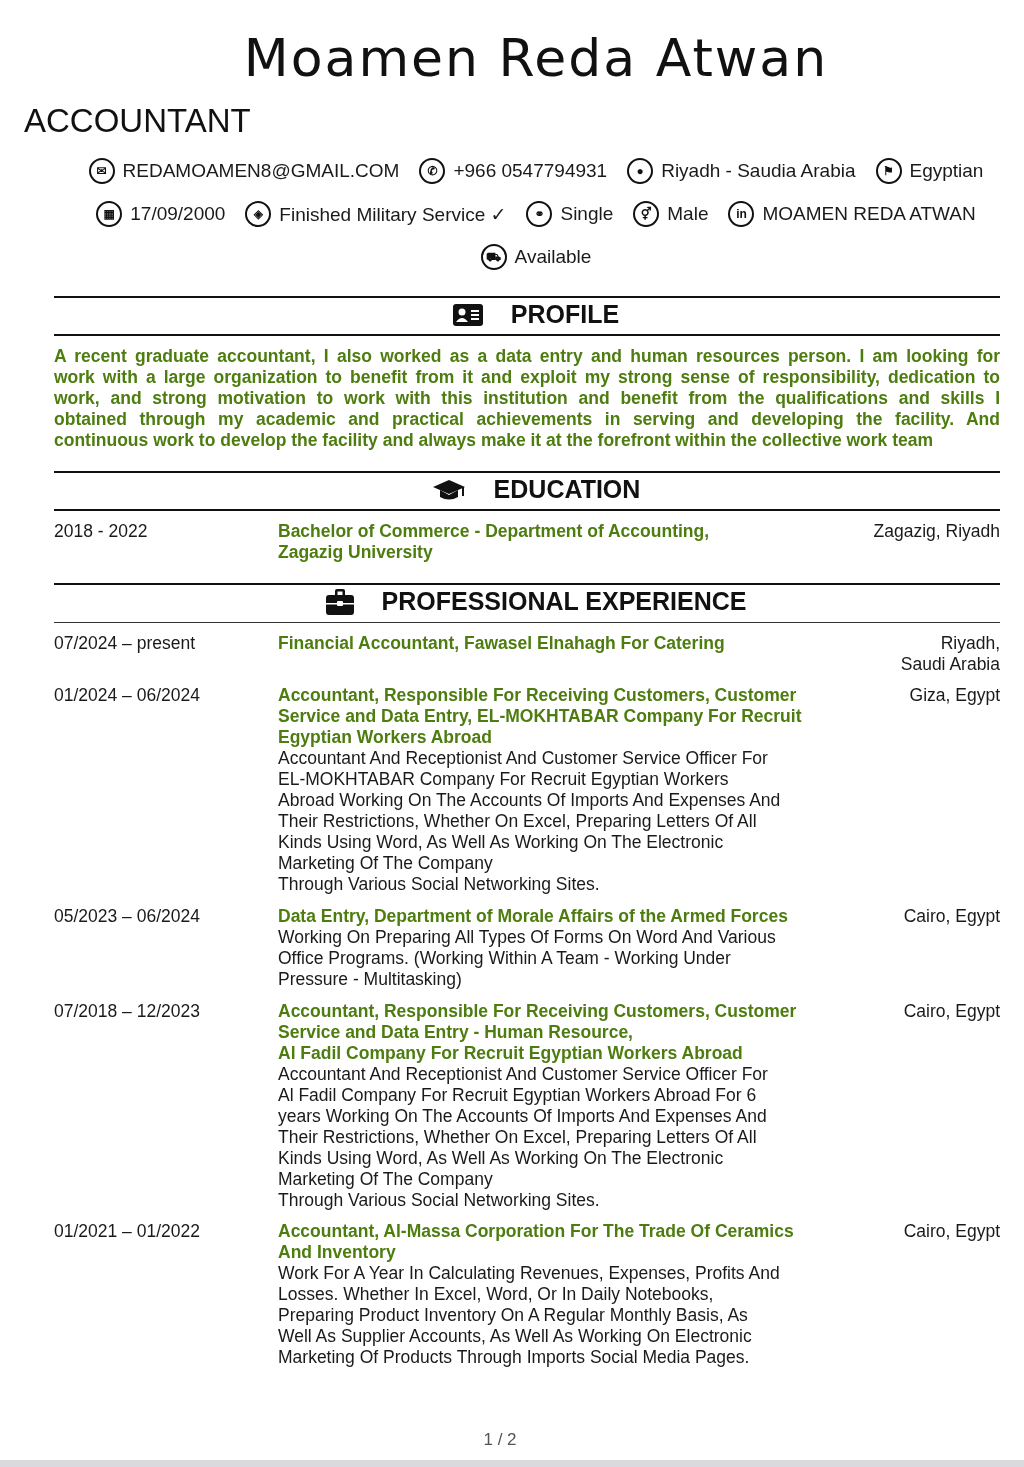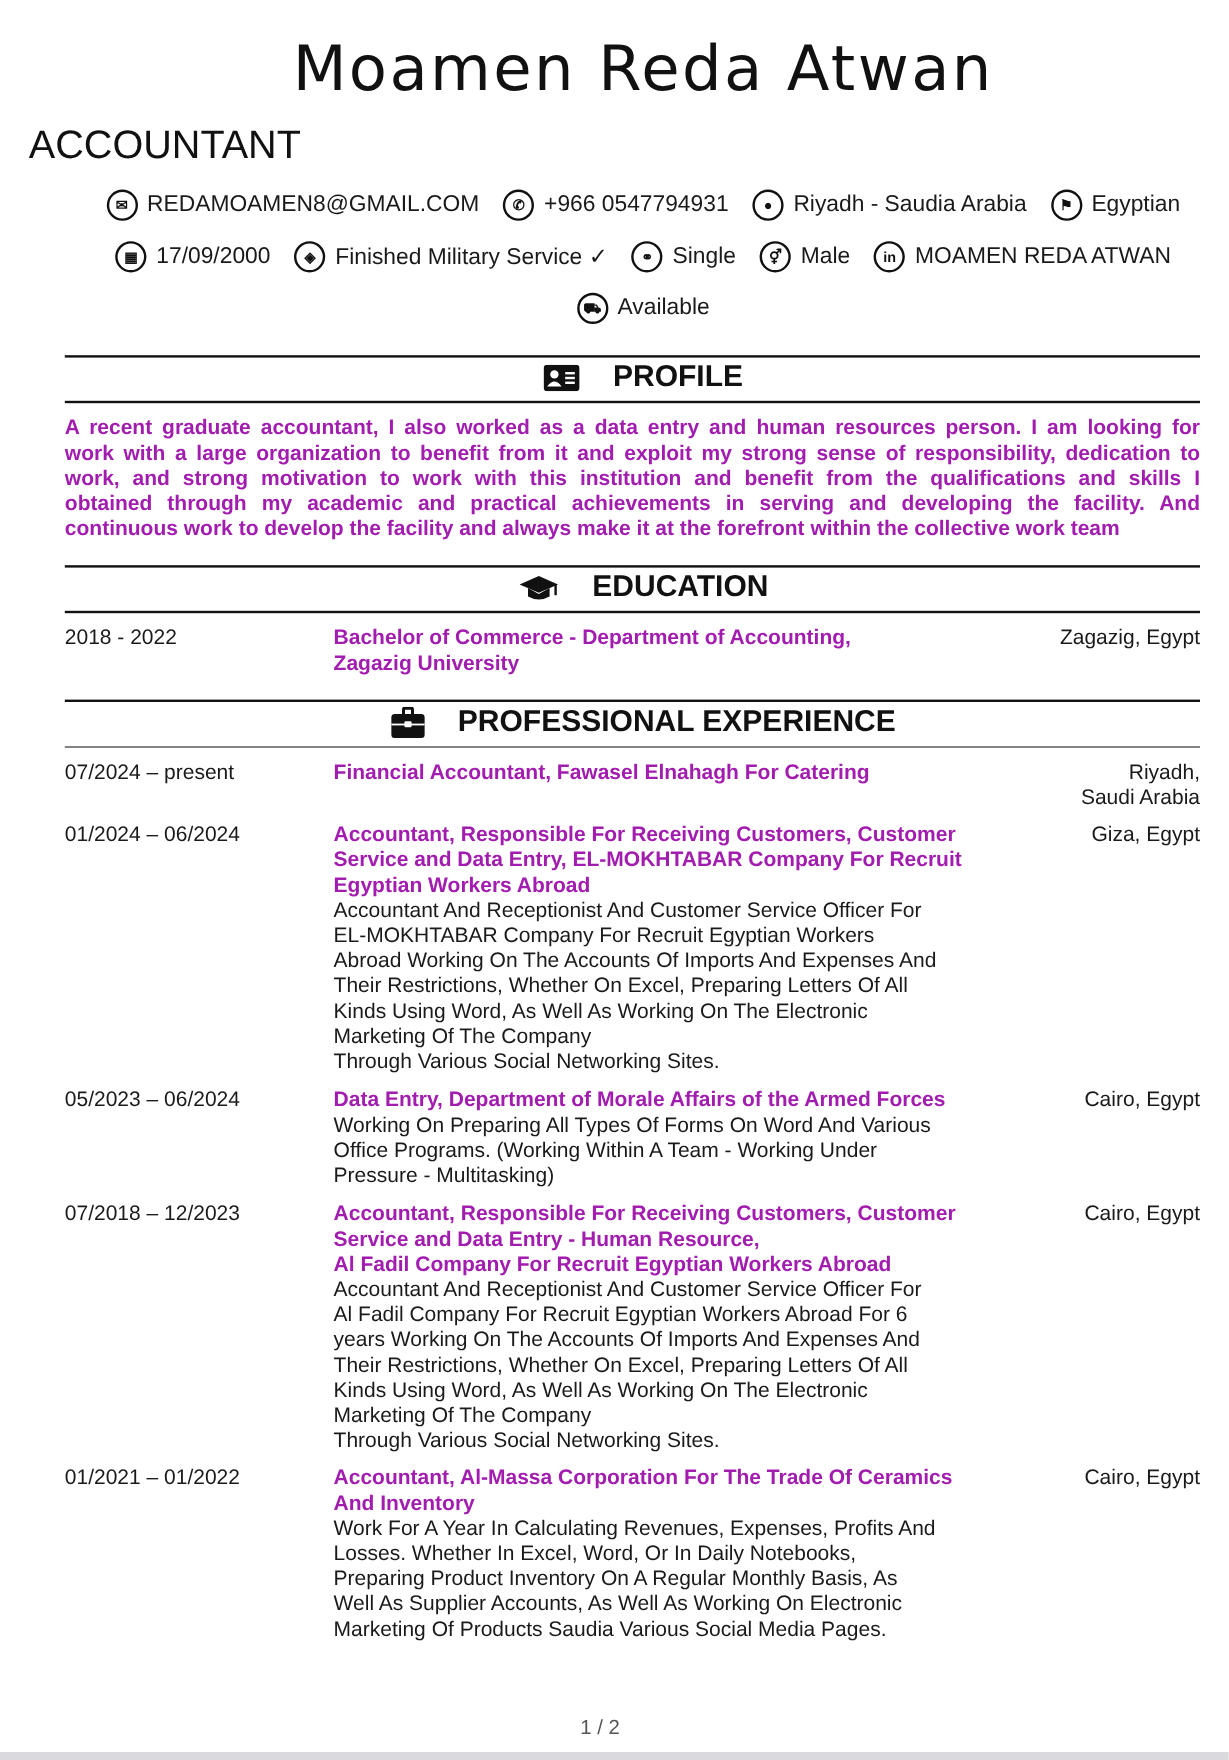--- a/index.html
+++ b/index.html
@@ -11,27 +11,27 @@
   .title { position:absolute; left:0; width:1024px; top:102px; text-align:left; font-family:"Liberation Sans", sans-serif; font-size:33px; color:#111; }
 
   .contact-row { position:absolute; left:0; width:1024px; display:flex; justify-content:center; align-items:center; gap:20px; font-size:19px; color:#1a1a1a; }
   .contact-item { display:flex; align-items:center; gap:8px; white-space:nowrap; }
   .cicon { width:26px; height:26px; border:2px solid #111; border-radius:50%; box-sizing:border-box; display:inline-flex; align-items:center; justify-content:center; font-size:12px; font-weight:bold; line-height:1; color:#111; }
 
   .rule { position:absolute; left:30px; width:946px; height:0; border-top:2px solid #111; }
   .rule.thin { border-top:1.5px solid #333; }
   .sec-head { position:absolute; left:0; width:1024px; text-align:center; font-size:25px; font-weight:bold; display:flex; justify-content:center; align-items:center; gap:28px; color:#111; }
 
-  .profile-text { position:absolute; left:30px; width:946px; top:346px; font-size:17.5px; line-height:21px; font-weight:bold; text-align:justify; color:#a21caf; }
+  .profile-text { position:absolute; left:30px; width:946px; top:346px; font-size:17.5px; line-height:21px; font-weight:bold; text-align:justify; color:#4d7c0f; }
 
   .row { position:absolute; left:30px; width:946px; font-size:17.5px; line-height:21px; }
   .row .date { position:absolute; left:0; top:0; width:220px; color:#1a1a1a; }
   .row .body { position:absolute; left:224px; top:0; width:560px; }
   .row .loc { position:absolute; right:0; top:0; width:150px; text-align:right; color:#1a1a1a; }
-  .row .role { font-weight:bold; color:#a21caf; }
+  .row .role { font-weight:bold; color:#4d7c0f; }
   .row .desc { color:#1a1a1a; }
 
   .pager { position:absolute; left:0; width:952px; top:1430px; text-align:center; font-size:17px; color:#555; }
 </style>
 </head>
 <body>
 
 <div class="page">
 
   <div class="name">Moamen Reda Atwan</div>
@@ -116,21 +116,21 @@
     <span>EDUCATION</span>
   </div>
   <div class="rule" style="top:509px;"></div>
 
   <div class="row" style="top:521px;">
     <div class="date">2018 - 2022</div>
     <div class="body">
       <div class="role">Bachelor of Commerce -  Department of Accounting,</div>
       <div class="role">Zagazig University</div>
     </div>
-    <div class="loc">Zagazig, Egypt</div>
+    <div class="loc">Zagazig, Riyadh</div>
   </div>
 
   <div class="rule" style="top:583px;"></div>
   <div class="sec-head" style="top:587px;">
     <svg width="28" height="26" viewBox="0 0 28 26">
       <path d="M9 6 L9 2 Q9 0 11 0 L17 0 Q19 0 19 2 L19 6 L16.5 6 L16.5 2.5 L11.5 2.5 L11.5 6 Z" fill="#111"></path>
       <rect x="0" y="6" width="28" height="20" rx="3" fill="#111"></rect>
       <rect x="0" y="14" width="28" height="1.5" fill="#fff"></rect>
       <rect x="11" y="12" width="6" height="5" rx="1" fill="#fff"></rect>
     </svg>
@@ -199,21 +199,21 @@
       </div>
       <div class="row" style="top: 1221px;">
         <div class="date">01/2021 – 01/2022</div>
         <div class="body">
           <div class="role">Accountant, Al-Massa Corporation For The Trade Of Ceramics</div>
           <div class="role">And Inventory</div>
           <div class="desc">Work For A Year In Calculating Revenues, Expenses, Profits And</div>
           <div class="desc">Losses. Whether In Excel, Word, Or In Daily Notebooks,</div>
           <div class="desc">Preparing Product Inventory On A Regular Monthly Basis, As</div>
           <div class="desc">Well As Supplier Accounts, As Well As Working On Electronic</div>
-          <div class="desc">Marketing Of Products Saudia Various Social Media Pages.</div>
+          <div class="desc">Marketing Of Products Through Imports Social Media Pages.</div>
         </div>
         <div class="loc">
           <div>Cairo, Egypt</div>
         </div>
       </div>
     </div>
 
   <div class="pager">1 / 2</div>
 </div>
 <div class="bottom-band"></div>

